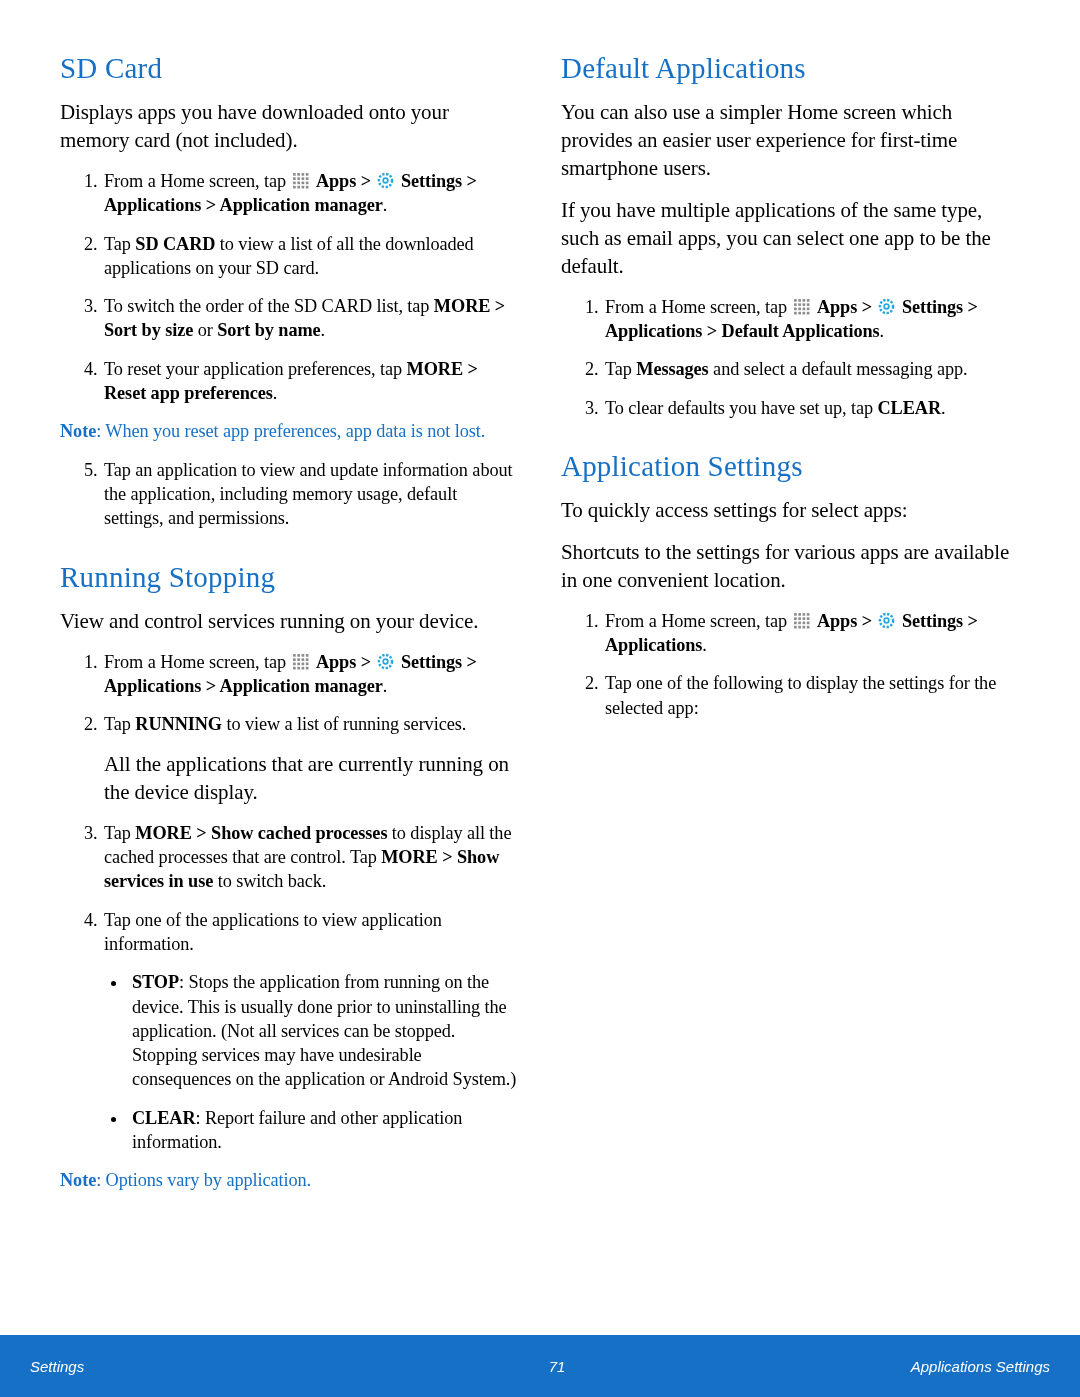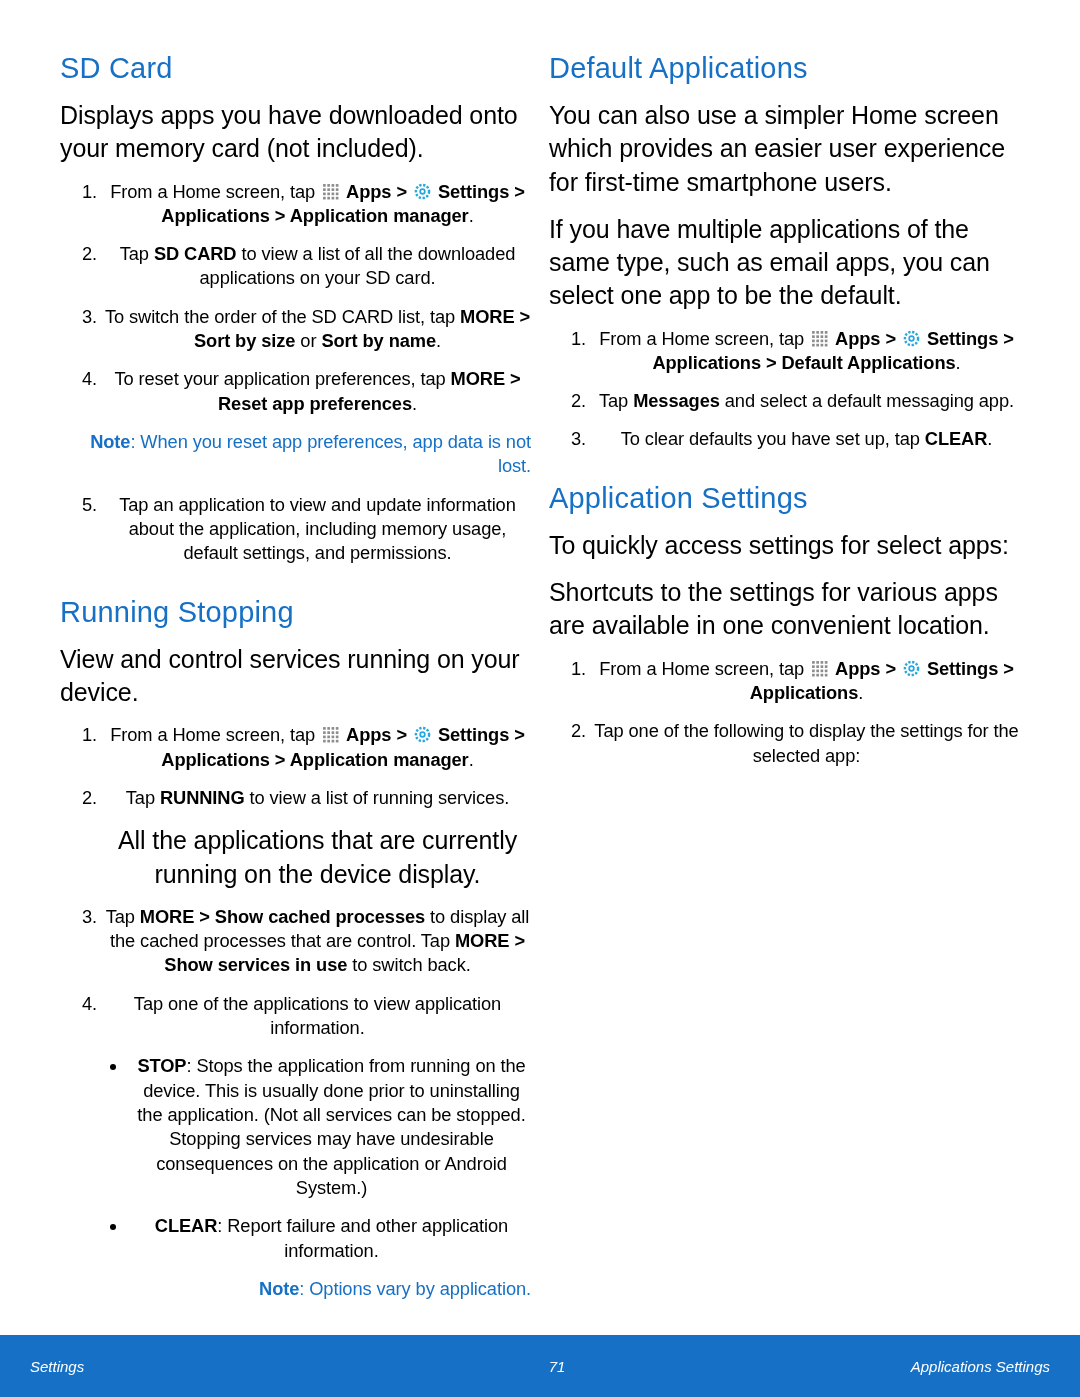--- a/index.html
+++ b/index.html
@@ -7,44 +7,44 @@
     width: 1080px;
     height: 1397px;
     background: #fff;
     font-family: Arial, Helvetica, sans-serif;
     color: #000;
     position: relative;
   }
   .page {
     padding: 52px 60px 0 60px;
     display: flex;
-    gap: 18px;
+    gap: 42px;
+    font-family: Liberation Serif, serif;
   }
   .col {
     flex: 1;
     min-width: 0;
   }
   h2 {
     color: #1670c5;
     font-weight: 400;
     font-size: 29px;
     margin-bottom: 14px;
     letter-spacing: 0.2px;
   }
   p {
-    font-size: 25px;
+    font-size: 21px;
     line-height: 1.33;
     margin-bottom: 14px;
     letter-spacing: -0.1px;
   }
   ol {
     list-style: decimal;
     padding-left: 42px;
     margin-bottom: 14px;
-    text-align: center;
   }
   ol > li {
     font-size: 18.3px;
     line-height: 1.33;
     margin-bottom: 14px;
     padding-left: 2px;
     letter-spacing: -0.1px;
   }
   ul.bullets {
     list-style: disc;
@@ -57,21 +57,20 @@
     margin-bottom: 14px;
     padding-left: 4px;
     letter-spacing: -0.1px;
   }
   .note {
     color: #1670c5;
     font-size: 18.3px;
     line-height: 1.33;
     margin-bottom: 14px;
     letter-spacing: -0.1px;
-    text-align: right;
   }
   .b { font-weight: bold; }
   .icon-apps {
     display: inline-block;
     width: 17px;
     height: 17px;
     vertical-align: -2px;
     margin: 0 2px;
   }
   .icon-apps svg { display: block; }

